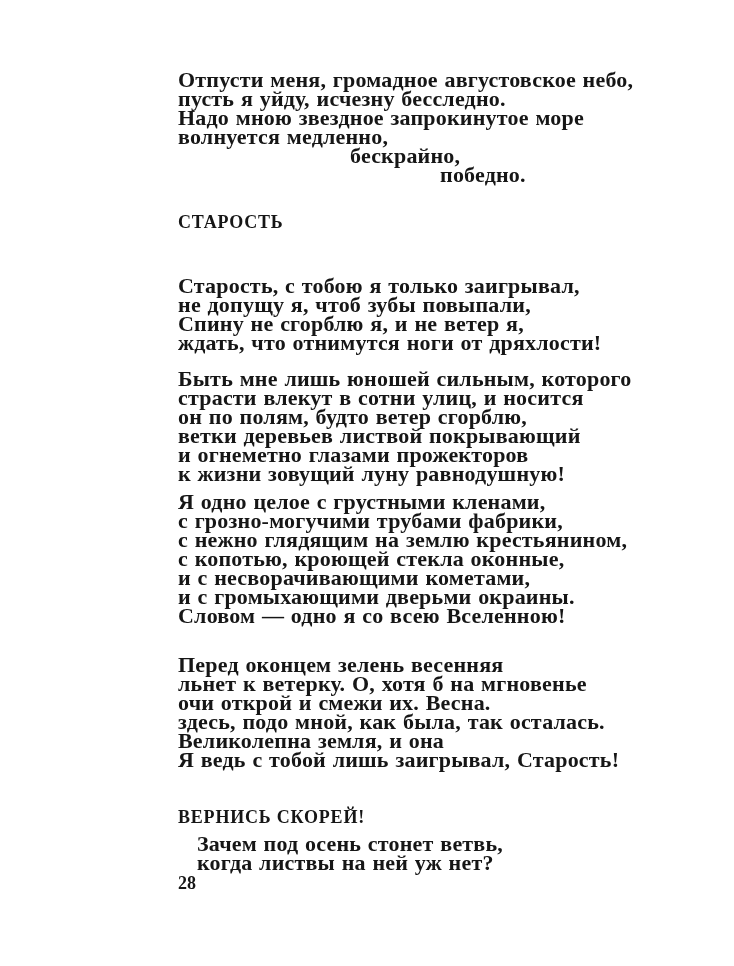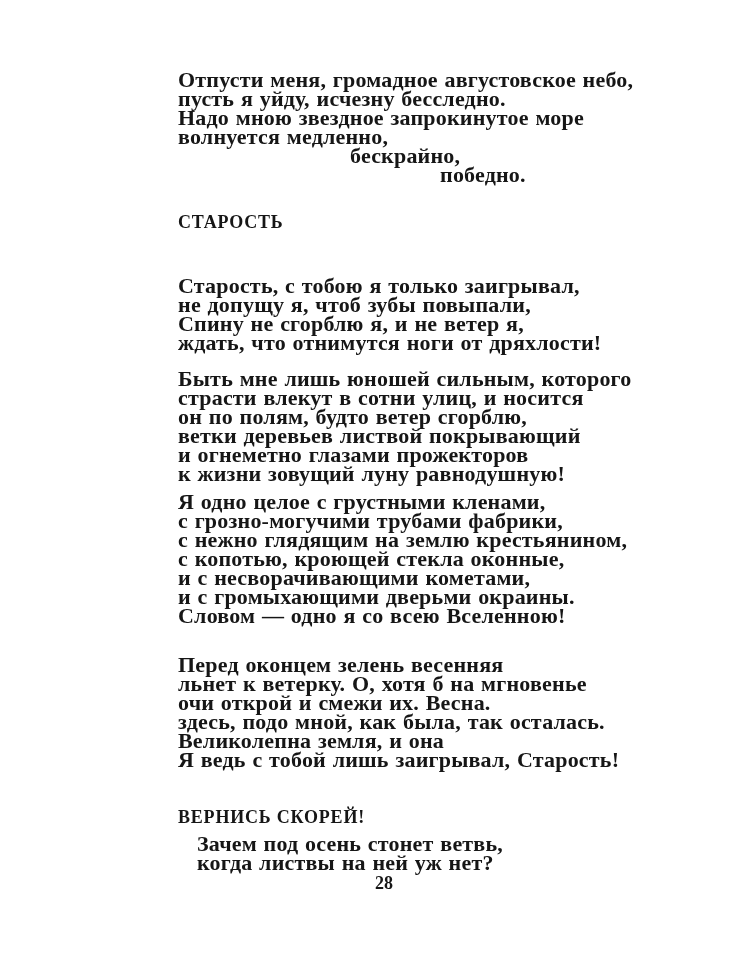--- a/index.html
+++ b/index.html
@@ -38,21 +38,21 @@
     font-size: 18px;
     line-height: 20px;
     letter-spacing: 0.8px;
     white-space: nowrap;
   }
   .page-number {
     position: absolute;
     left: 178px;
     width: 412px;
     top: 874px;
-    text-align: center;
+    text-align: left;
     font-size: 18px;
     line-height: 19px;
   }
   #opening-stanza { top: 70px; }
   #starost-title  { top: 212px; }
   #starost-stanza-1 { top: 276px; }
   #starost-stanza-2 { top: 369px; }
   #starost-stanza-3 { top: 492px; }
   #starost-stanza-4 { top: 655px; }
   #vernis-title   { top: 807px; }

